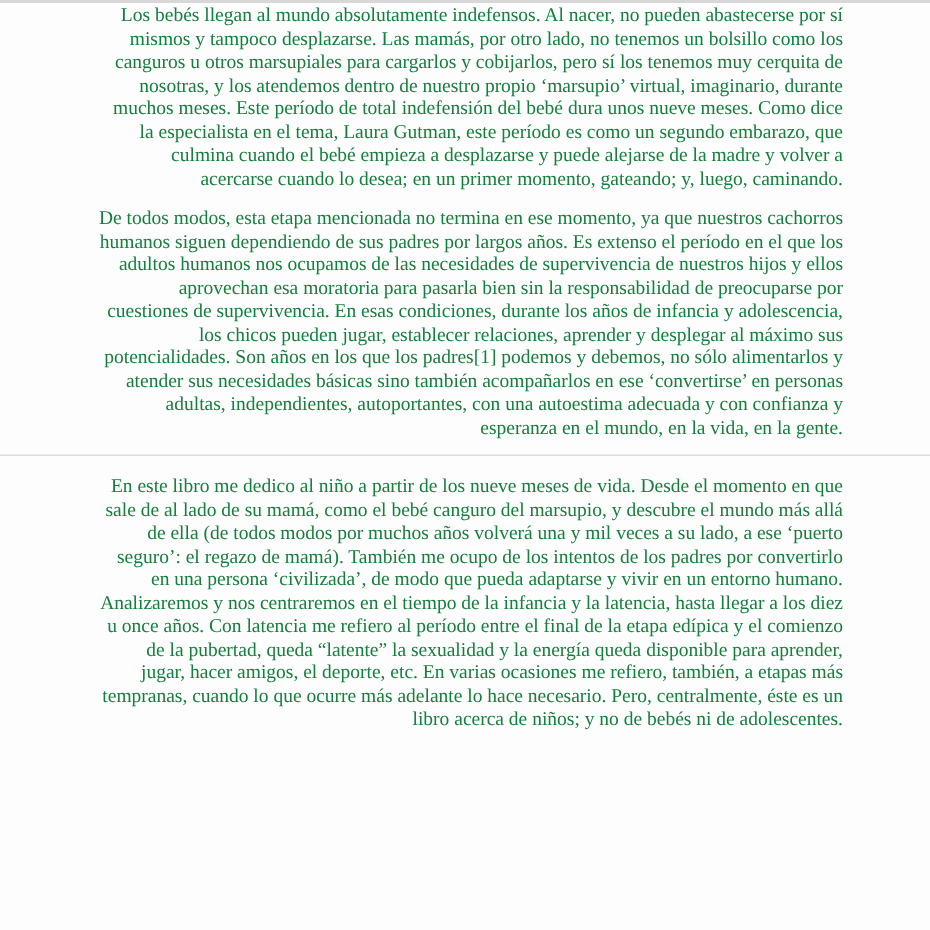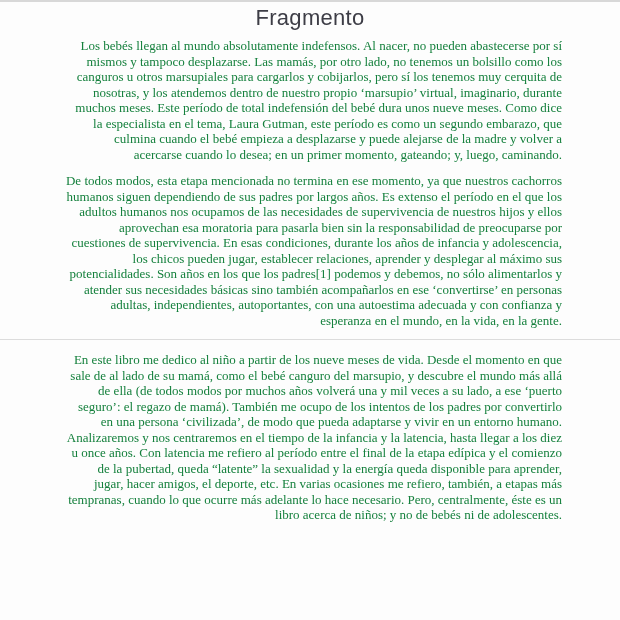--- a/index.html
+++ b/index.html
@@ -40,21 +40,20 @@
     border: none;
     border-top: 1px solid #dcdcdc;
     margin: 1px 0 12px 0;
     width: 100%;
   }
 </style>
 </head>
 <body>
 
 <div class="page">
-  <h1 class="title">Fragmento</h1>
 
   <div class="content">
     <p class="para">Los bebés llegan al mundo absolutamente indefensos. Al nacer, no pueden abastecerse por sí mismos y tampoco desplazarse. Las mamás, por otro lado, no tenemos un bolsillo como los canguros u otros marsupiales para cargarlos y cobijarlos, pero sí los tenemos muy cerquita de nosotras, y los atendemos dentro de nuestro propio ‘marsupio’ virtual, imaginario, durante muchos meses. Este período de total indefensión del bebé dura unos nueve meses. Como dice la especialista en el tema, Laura Gutman, este período es como un segundo embarazo, que culmina cuando el bebé empieza a desplazarse y puede alejarse de la madre y volver a acercarse cuando lo desea; en un primer momento, gateando; y, luego, caminando.</p>
     <p class="para">De todos modos, esta etapa mencionada no termina en ese momento, ya que nuestros cachorros humanos siguen dependiendo de sus padres por largos años. Es extenso el período en el que los adultos humanos nos ocupamos de las necesidades de supervivencia de nuestros hijos y ellos aprovechan esa moratoria para pasarla bien sin la responsabilidad de preocuparse por cuestiones de supervivencia. En esas condiciones, durante los años de infancia y adolescencia, los chicos pueden jugar, establecer relaciones, aprender y desplegar al máximo sus potencialidades. Son años en los que los padres[1] podemos y debemos, no sólo alimentarlos y atender sus necesidades básicas sino también acompañarlos en ese ‘convertirse’ en personas adultas, independientes, autoportantes, con una autoestima adecuada y con confianza y esperanza en el mundo, en la vida, en la gente.</p>
   </div>
 
   <hr class="divider">
 
   <div class="content">
     <p class="para">En este libro me dedico al niño a partir de los nueve meses de vida. Desde el momento en que sale de al lado de su mamá, como el bebé canguro del marsupio, y descubre el mundo más allá de ella (de todos modos por muchos años volverá una y mil veces a su lado, a ese ‘puerto seguro’: el regazo de mamá). También me ocupo de los intentos de los padres por convertirlo en una persona ‘civilizada’, de modo que pueda adaptarse y vivir en un entorno humano. Analizaremos y nos centraremos en el tiempo de la infancia y la latencia, hasta llegar a los diez u once años. Con latencia me refiero al período entre el final de la etapa edípica y el comienzo de la pubertad, queda “latente” la sexualidad y la energía queda disponible para aprender, jugar, hacer amigos, el deporte, etc. En varias ocasiones me refiero, también, a etapas más tempranas, cuando lo que ocurre más adelante lo hace necesario. Pero, centralmente, éste es un libro acerca de niños; y no de bebés ni de adolescentes.</p>

